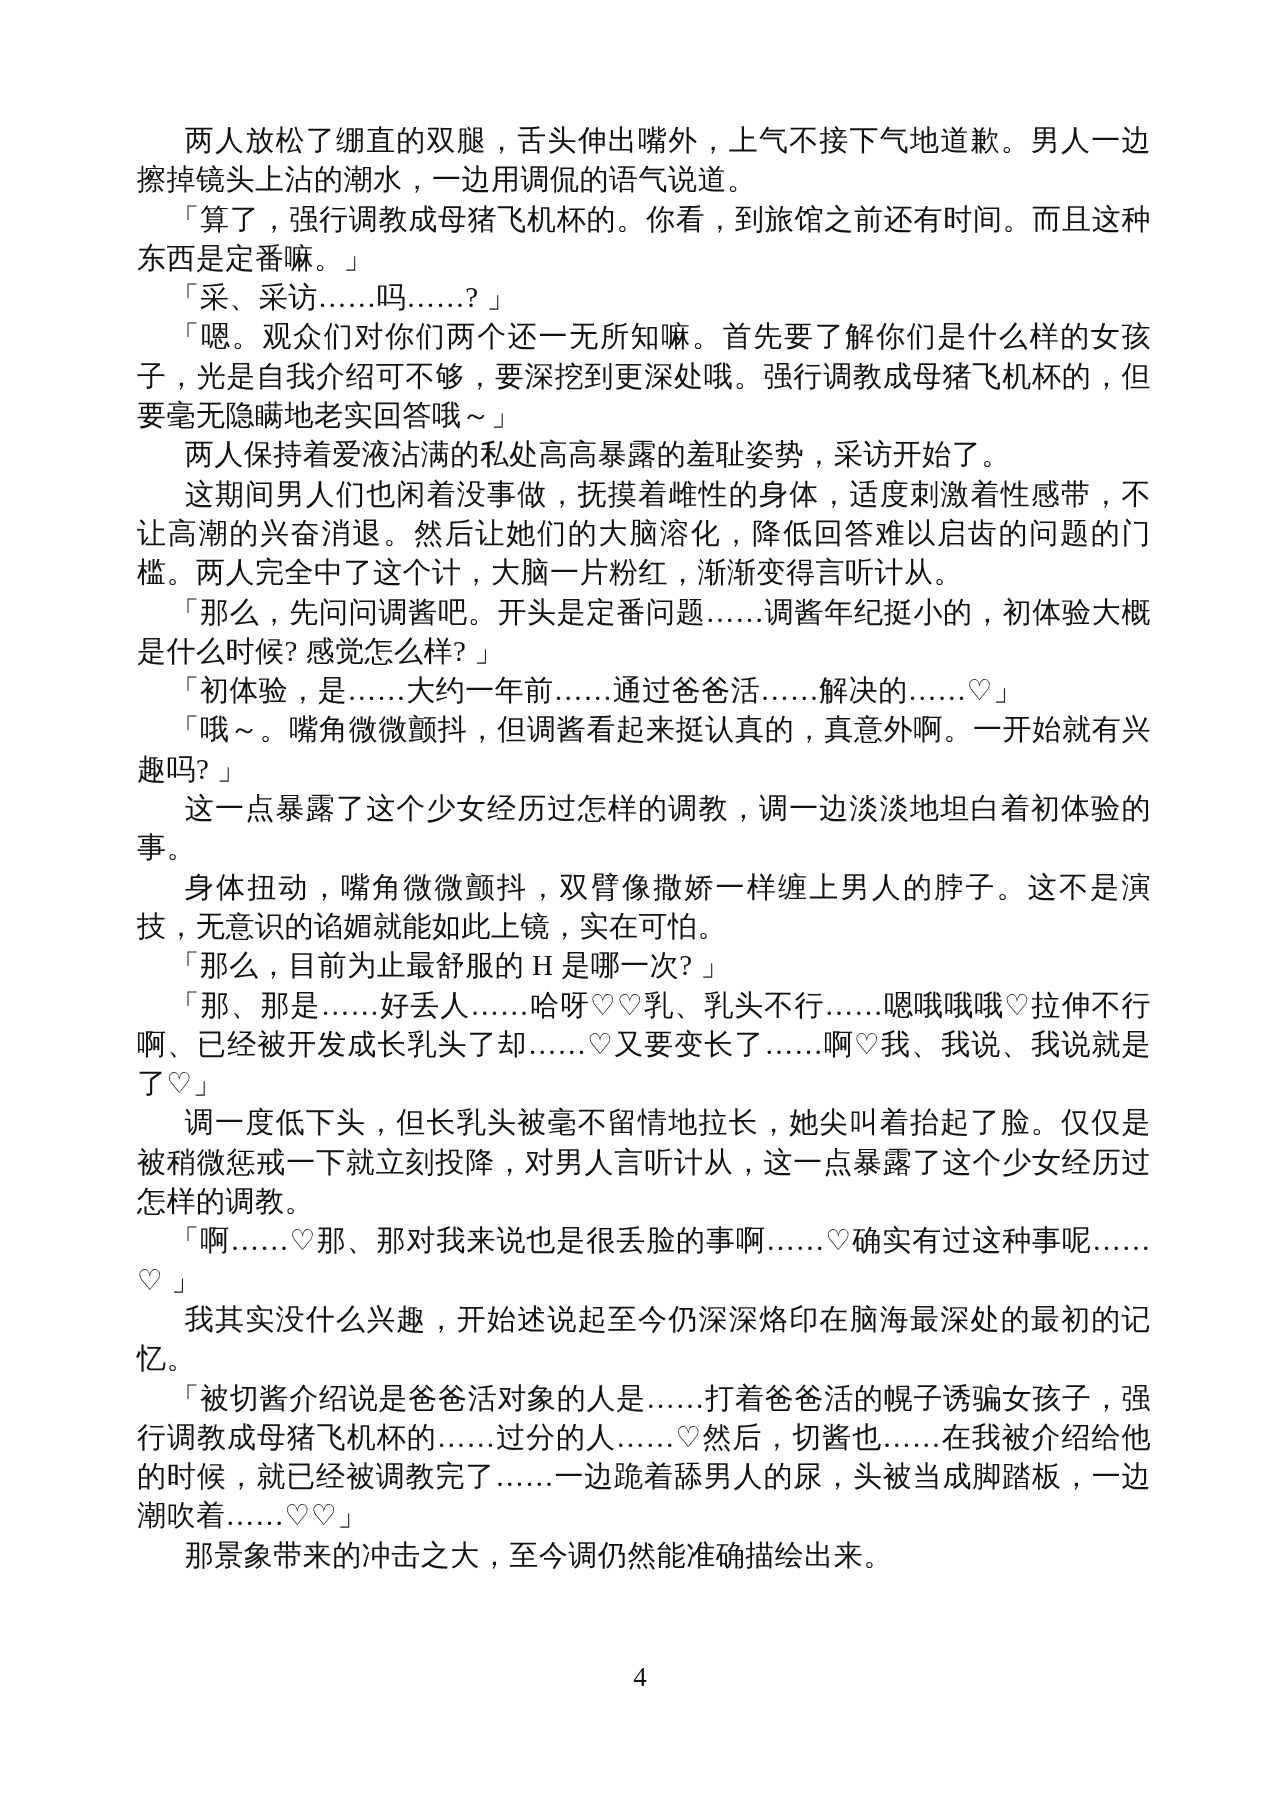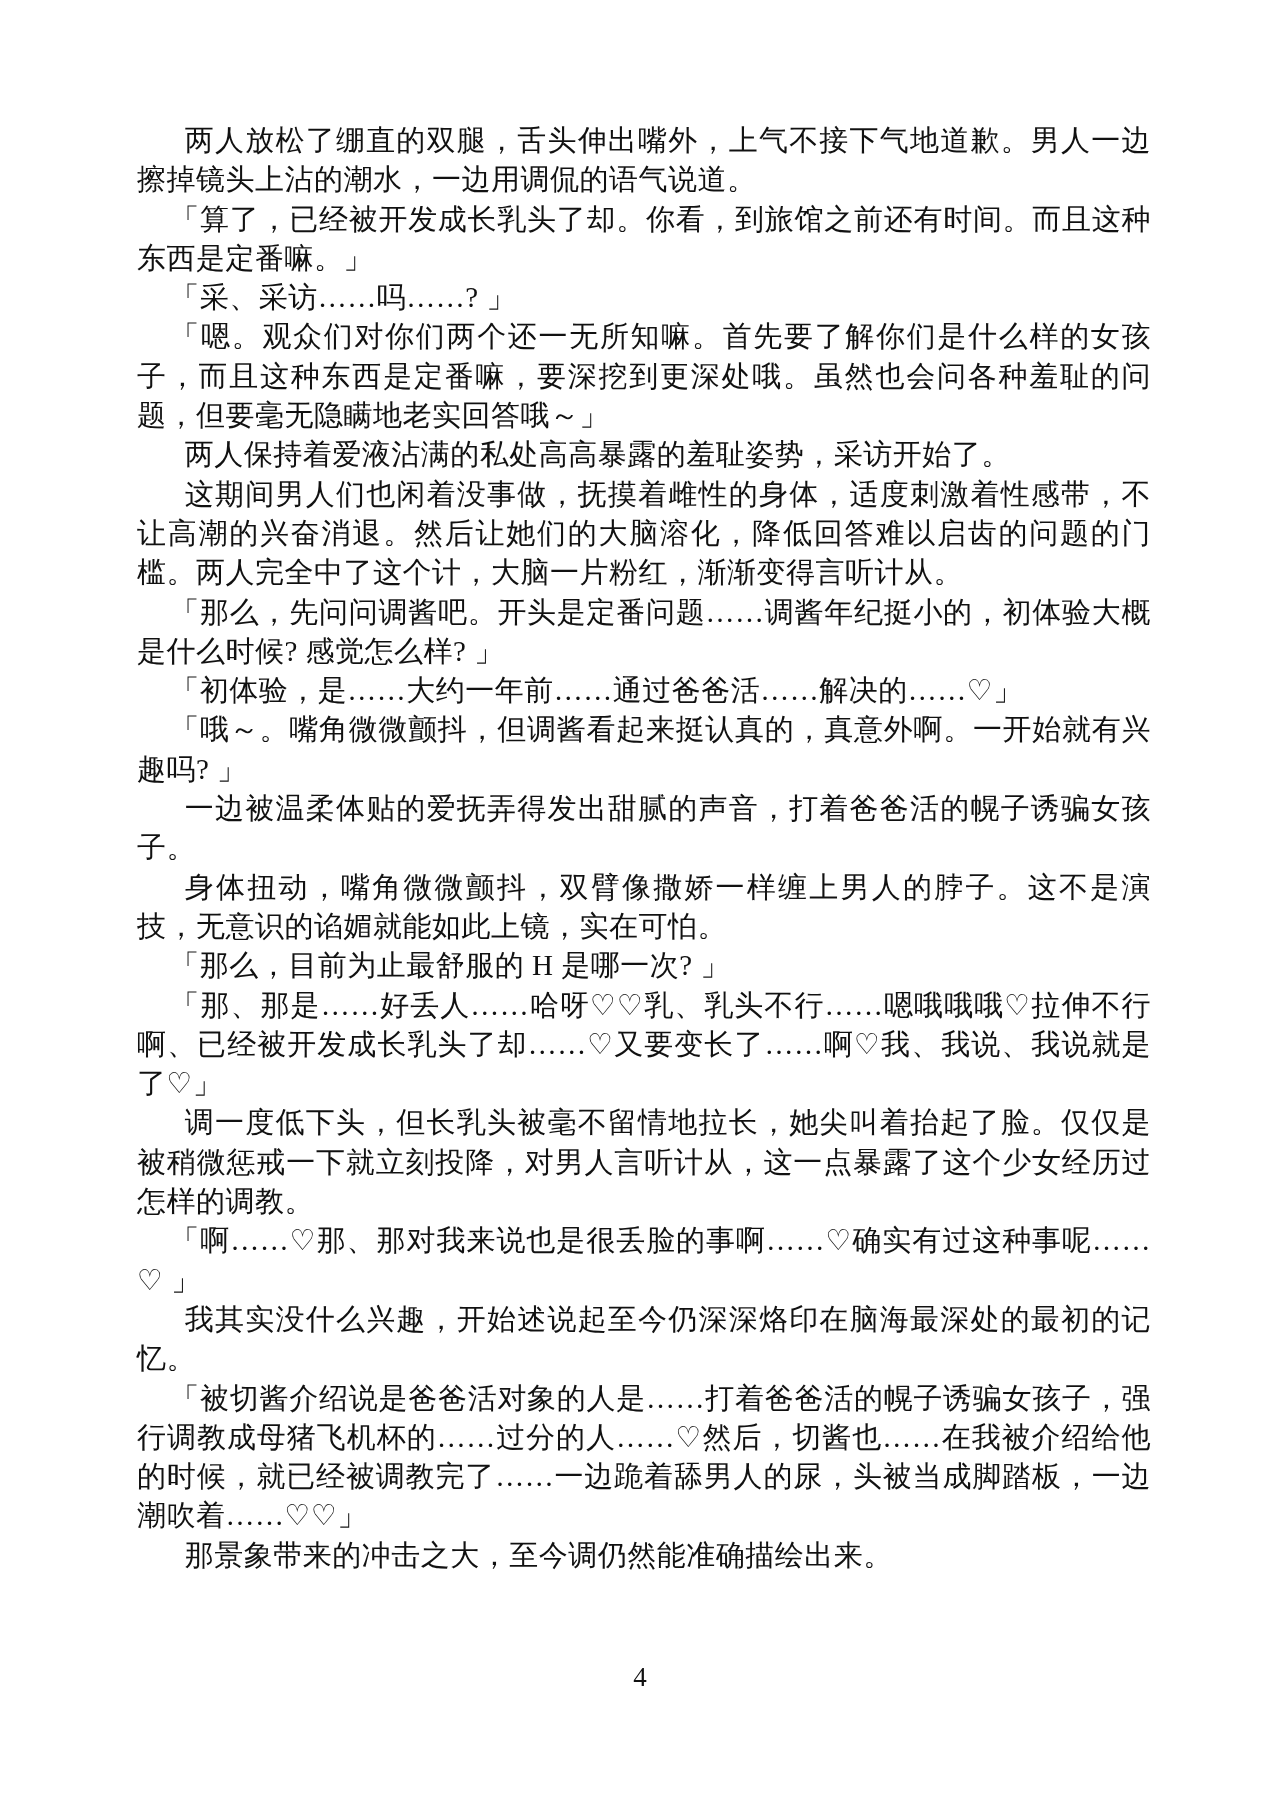--- a/index.html
+++ b/index.html
@@ -46,29 +46,29 @@
     font-size: 27px;
     color: #111111;
   }
 </style>
 </head>
 <body>
 
 <div class="page">
   <div class="text-block" id="paragraph-container">
       <p class="narrative">两人放松了绷直的双腿，舌头伸出嘴外，上气不接下气地道歉。男人一边擦掉镜头上沾的潮水，一边用调侃的语气说道。</p>
-      <p class="dialogue">「算了，已经被开发成长乳头了却。你看，到旅馆之前还有时间。而且这种东西是定番嘛。」</p>
+      <p class="dialogue">「算了，强行调教成母猪飞机杯的。你看，到旅馆之前还有时间。而且这种东西是定番嘛。」</p>
       <p class="dialogue">「采、采访……吗……? 」</p>
-      <p class="dialogue">「嗯。观众们对你们两个还一无所知嘛。首先要了解你们是什么样的女孩子，而且这种东西是定番嘛，要深挖到更深处哦。虽然也会问各种羞耻的问题，但要毫无隐瞒地老实回答哦～」</p>
+      <p class="dialogue">「嗯。观众们对你们两个还一无所知嘛。首先要了解你们是什么样的女孩子，光是自我介绍可不够，要深挖到更深处哦。强行调教成母猪飞机杯的，但要毫无隐瞒地老实回答哦～」</p>
       <p class="narrative">两人保持着爱液沾满的私处高高暴露的羞耻姿势，采访开始了。</p>
       <p class="narrative">这期间男人们也闲着没事做，抚摸着雌性的身体，适度刺激着性感带，不让高潮的兴奋消退。然后让她们的大脑溶化，降低回答难以启齿的问题的门槛。两人完全中了这个计，大脑一片粉红，渐渐变得言听计从。</p>
       <p class="dialogue">「那么，先问问调酱吧。开头是定番问题……调酱年纪挺小的，初体验大概是什么时候? 感觉怎么样? 」</p>
       <p class="dialogue">「初体验，是……大约一年前……通过爸爸活……解决的……♡」</p>
       <p class="dialogue">「哦～。嘴角微微颤抖，但调酱看起来挺认真的，真意外啊。一开始就有兴趣吗? 」</p>
-      <p class="narrative">一边被温柔体贴的爱抚弄得发出甜腻的声音，打着爸爸活的幌子诱骗女孩子。</p>
+      <p class="narrative">这一点暴露了这个少女经历过怎样的调教，调一边淡淡地坦白着初体验的事。</p>
       <p class="narrative">身体扭动，嘴角微微颤抖，双臂像撒娇一样缠上男人的脖子。这不是演技，无意识的谄媚就能如此上镜，实在可怕。</p>
       <p class="dialogue">「那么，目前为止最舒服的 H 是哪一次? 」</p>
       <p class="dialogue">「那、那是……好丢人……哈呀♡♡乳、乳头不行……嗯哦哦哦♡拉伸不行啊、已经被开发成长乳头了却……♡又要变长了……啊♡我、我说、我说就是了♡」</p>
       <p class="narrative">调一度低下头，但长乳头被毫不留情地拉长，她尖叫着抬起了脸。仅仅是被稍微惩戒一下就立刻投降，对男人言听计从，这一点暴露了这个少女经历过怎样的调教。</p>
       <p class="dialogue">「啊……♡那、那对我来说也是很丢脸的事啊……♡确实有过这种事呢……♡ 」</p>
       <p class="narrative">我其实没什么兴趣，开始述说起至今仍深深烙印在脑海最深处的最初的记忆。</p>
       <p class="dialogue">「被切酱介绍说是爸爸活对象的人是……打着爸爸活的幌子诱骗女孩子，强行调教成母猪飞机杯的……过分的人……♡然后，切酱也……在我被介绍给他的时候，就已经被调教完了……一边跪着舔男人的尿，头被当成脚踏板，一边潮吹着……♡♡」</p>
       <p class="narrative">那景象带来的冲击之大，至今调仍然能准确描绘出来。</p>
     </div>
   <div class="page-number">4</div>

